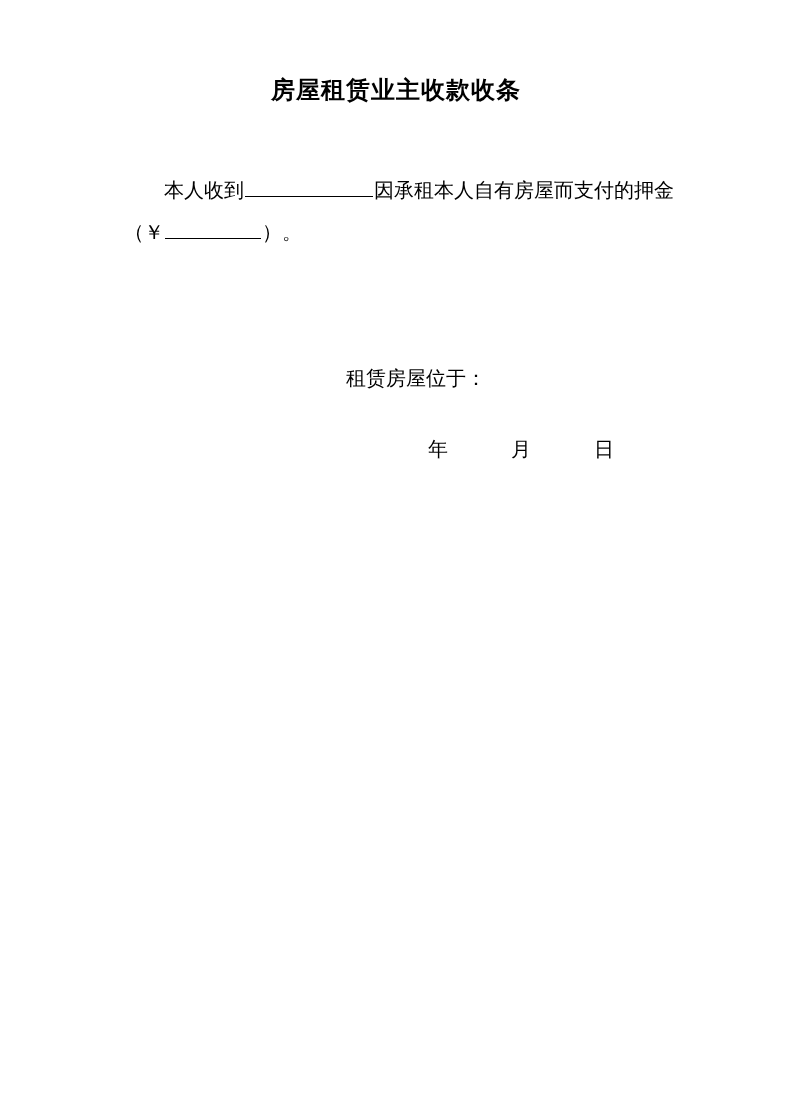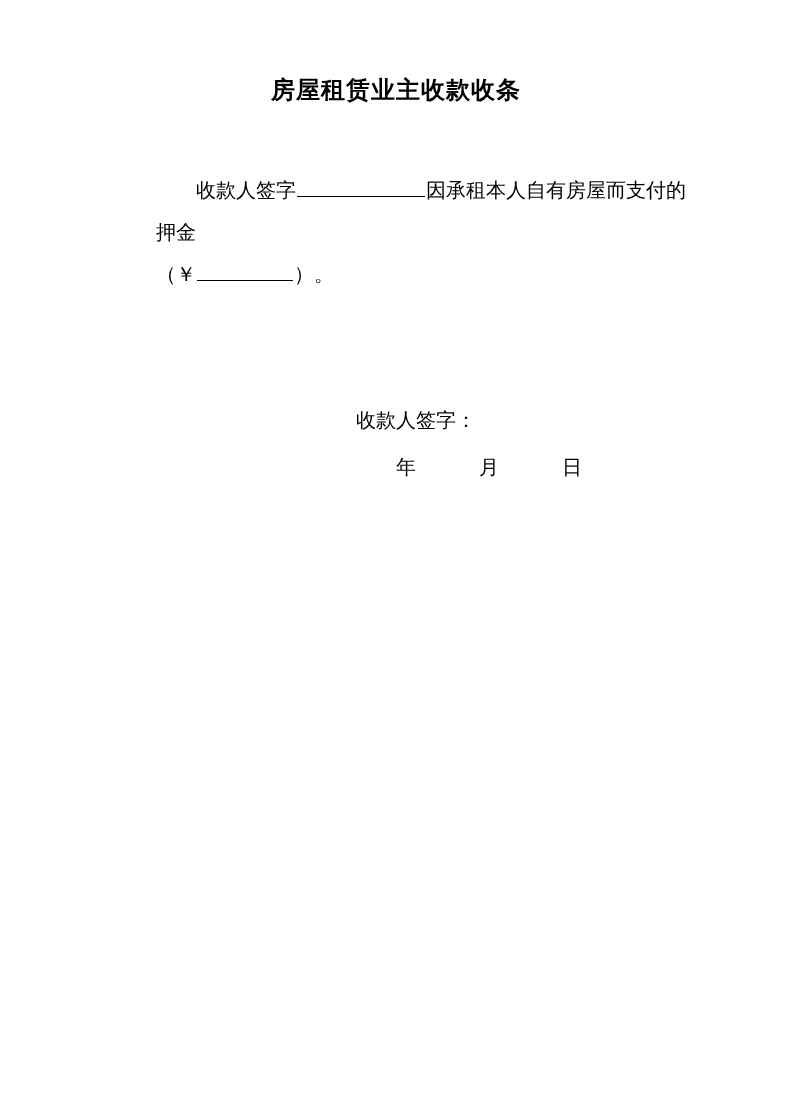--- a/index.html
+++ b/index.html
@@ -13,21 +13,21 @@
     font-family: "Liberation Serif", "DejaVu Serif", serif;
     color: #000000;
     position: relative;
     overflow: hidden;
   }
   .page {
     width: 792px;
     height: 1120px;
     position: relative;
     box-sizing: border-box;
-    padding: 0 92px;
+    padding: 0 60px;
   }
   .doc-title {
     text-align: center;
     font-family: "DejaVu Sans", "Liberation Sans", sans-serif;
     font-weight: bold;
     font-size: 24px;
     letter-spacing: 1px;
     margin: 0;
     padding-top: 76px;
     line-height: 1.2;
@@ -56,21 +56,21 @@
   .b-amount { width: 96px; }
   .b-dist   { width: 72px; }
   .b-addr   { width: 168px; }
   .signature-block {
     margin-top: 112px;
     font-size: 20px;
     text-align: center;
     padding-left: 40px;
   }
   .date-block {
-    margin-top: 20px;
+    margin-top: 44px;
     font-size: 20px;
     text-align: right;
     padding-right: 118px;
     letter-spacing: 0;
   }
   .date-block .seg {
     display: inline-block;
     margin-left: 58px;
   }
   .date-block .seg:first-child {
@@ -79,29 +79,29 @@
 </style>
 </head>
 <body>
 
 <div class="page">
 
   <h1 class="doc-title">房屋租赁业主收款收条</h1>
 
   <div class="body-block">
 
-    <p class="para"><span>收款人签字</span><span class="blank b-name"></span><span>因承租本人自有房屋而支付的押金</span></p>
+    <p class="para"><span>本人收到</span><span class="blank b-name"></span><span>因承租本人自有房屋而支付的押金</span></p>
 
     <p class="para cont"><span>（￥</span><span class="blank b-amount"></span><span>）。</span></p>
 
 
   </div>
 
   <div class="signature-block">
-    <span>收款人签字：</span>
+    <span>租赁房屋位于：</span>
   </div>
 
   <div class="date-block">
     <span class="seg">年</span>
     <span class="seg">月</span>
     <span class="seg">日</span>
   </div>
 
 </div>
 

